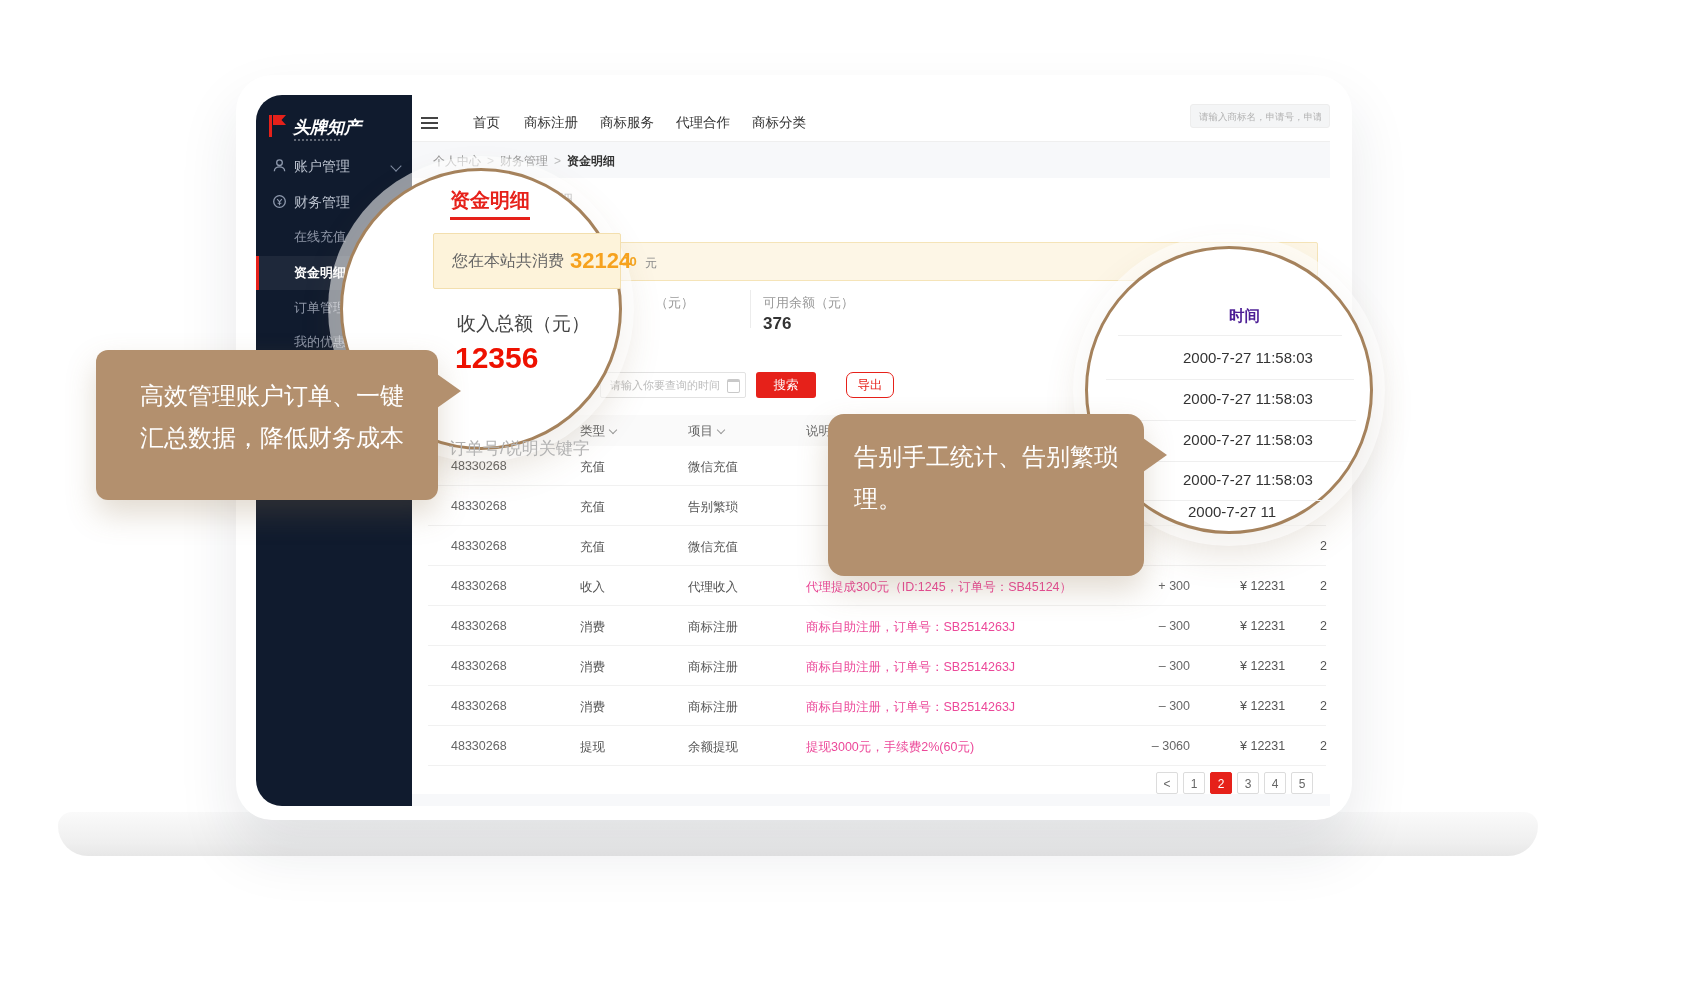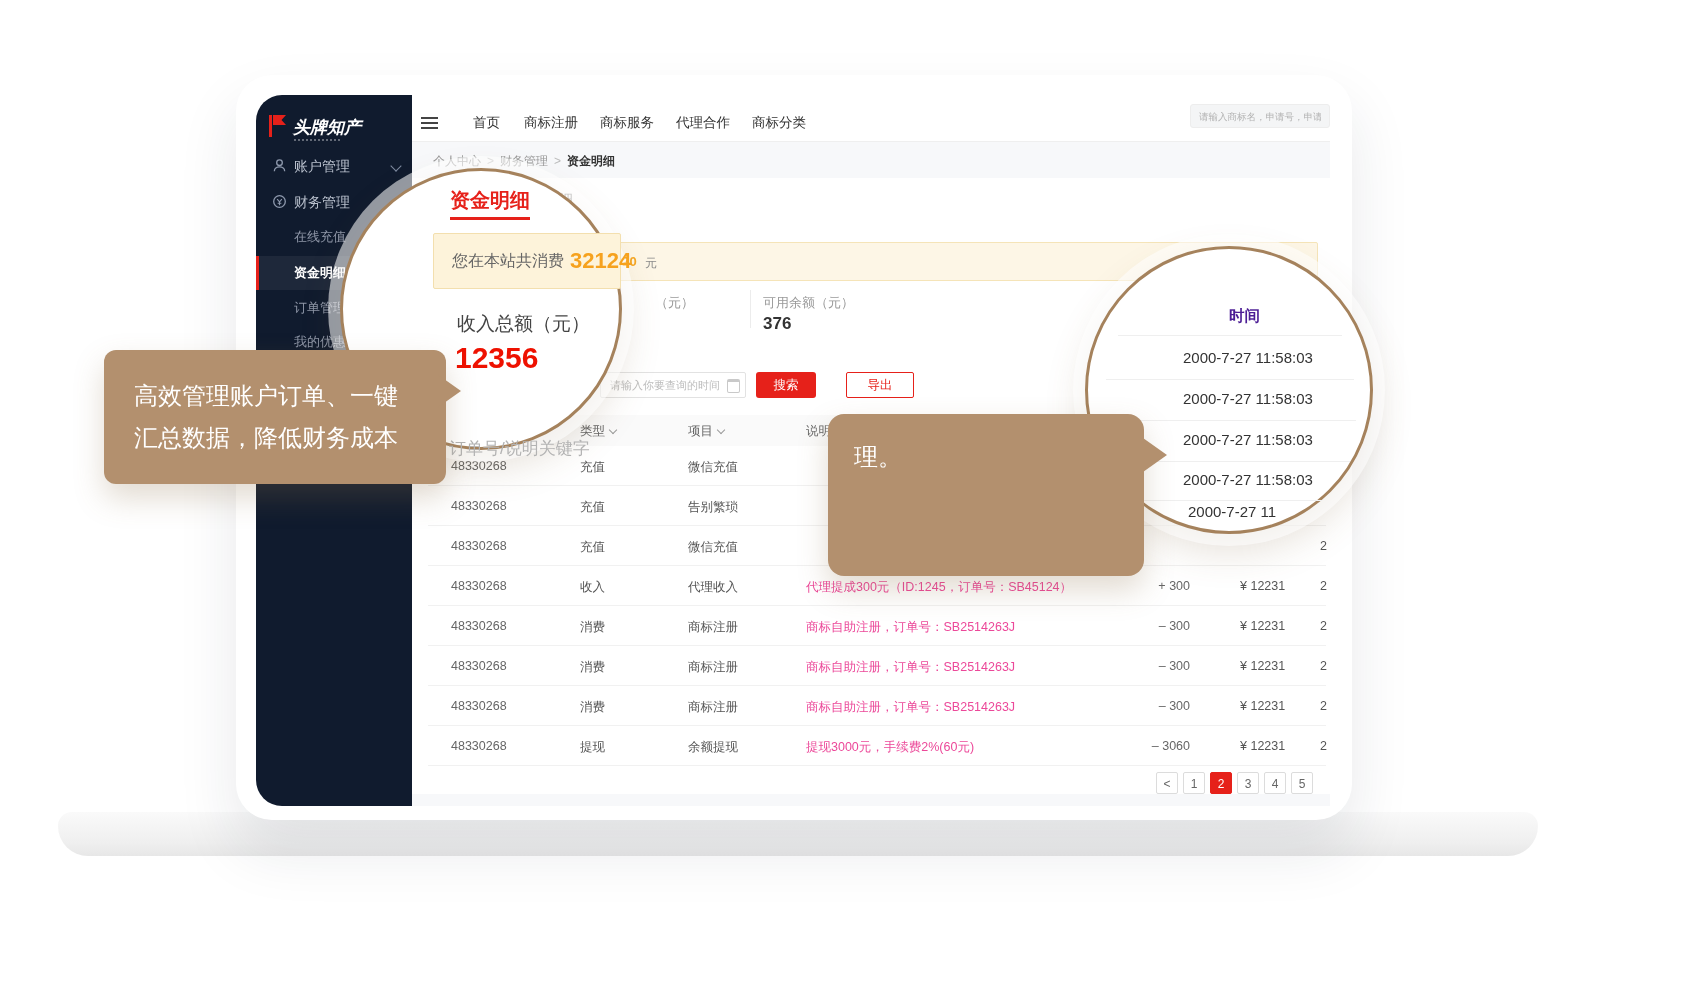--- a/index.html
+++ b/index.html
@@ -50,22 +50,22 @@
   .stat-value{position:absolute;font-size:17px;font-weight:bold;color:#333;}
   .stat-div{position:absolute;width:1px;height:38px;background:#ececec;}
   
   .dateinput{position:absolute;left:600px;top:372px;width:146px;height:26px;border:1px solid #e2e2e2;
     border-radius:2px;font-size:11px;color:#666;padding:0 26px 0 9px;box-sizing:border-box;outline:none;background:#fff;}
   .dateinput::placeholder{color:#bdbdbd;}
   .cal-icon{position:absolute;left:727px;top:379px;width:11px;height:10px;border:1px solid #c9c9c9;
     border-top:3px solid #c9c9c9;border-radius:2px;}
   .btn-search{position:absolute;left:756px;top:372px;width:60px;height:26px;background:#e6211a;color:#fff;
     font-size:12.5px;border:none;border-radius:3px;cursor:pointer;}
-  .btn-export{position:absolute;left:846px;top:372px;width:68px;height:26px;background:#fff;color:#e6211a;
-    font-size:12.5px;border:1px solid #e6211a;border-radius:2px;cursor:pointer;box-sizing:border-box;}
+  .btn-export{position:absolute;left:846px;top:372px;width:48px;height:26px;background:#fff;color:#e6211a;
+    font-size:12.5px;border:1px solid #e6211a;border-radius:7px;cursor:pointer;box-sizing:border-box;}
   
   .thead{position:absolute;left:428px;top:415px;width:898px;height:31px;background:#fafafa;}
   .hcell{position:absolute;top:8px;font-size:12.5px;color:#666;white-space:nowrap;cursor:pointer;}
   .caret{display:inline-block;width:5px;height:5px;border-right:1.2px solid #9a9a9a;border-bottom:1.2px solid #9a9a9a;
     transform:rotate(45deg);margin-left:5px;vertical-align:2px;}
   .trow{position:absolute;left:428px;width:898px;height:40px;border-bottom:1px solid #f1f1f1;box-sizing:border-box;}
   .c{position:absolute;top:13px;font-size:12.5px;color:#555;white-space:nowrap;}
   .c-order{left:23px;color:#666;}
   .c-type{left:152px;}
   .c-proj{left:260px;}
@@ -301,24 +301,25 @@
       <span class="zoom-time" style="top:141px;">2000-7-27  11:58:03</span>
       <div class="zoom-line" style="left:14px;top:171px;width:254px;"></div>
       <span class="zoom-time" style="top:182px;">2000-7-27  11:58:03</span>
       <div class="zoom-line" style="left:22px;top:212px;width:240px;"></div>
       <span class="zoom-time" style="top:222px;">2000-7-27  11:58:03</span>
       <div class="zoom-line" style="left:50px;top:251px;width:184px;"></div>
       <span class="zoom-time" style="left:100px;top:254px;">2000-7-27  11</span>
     </div>
   </div>
 
-  <div class="callout" style="left:104px;top:350px;width:342px;height:134px;padding:25px 0 0 30px;box-sizing:border-box;">
+  <div class="callout" style="left:96px;top:350px;width:342px;height:150px;padding:25px 0 0 44px;box-sizing:border-box;">
     <div class="ln">高效管理账户订单、一键</div>
     <div class="ln">汇总数据，降低财务成本</div>
   </div>
   <div class="co-arrow" style="left:437px;top:374px;"></div>
 
   <div class="callout" style="left:828px;top:414px;width:316px;height:162px;padding:22px 0 0 26px;box-sizing:border-box;border-radius:16px;">
+    <div class="ln">告别手工统计、告别繁琐</div>
     <div class="ln">理。</div>
   </div>
   <div class="co-arrow" style="left:1143px;top:438px;"></div>
 
 </div>
 
 </body></html>

